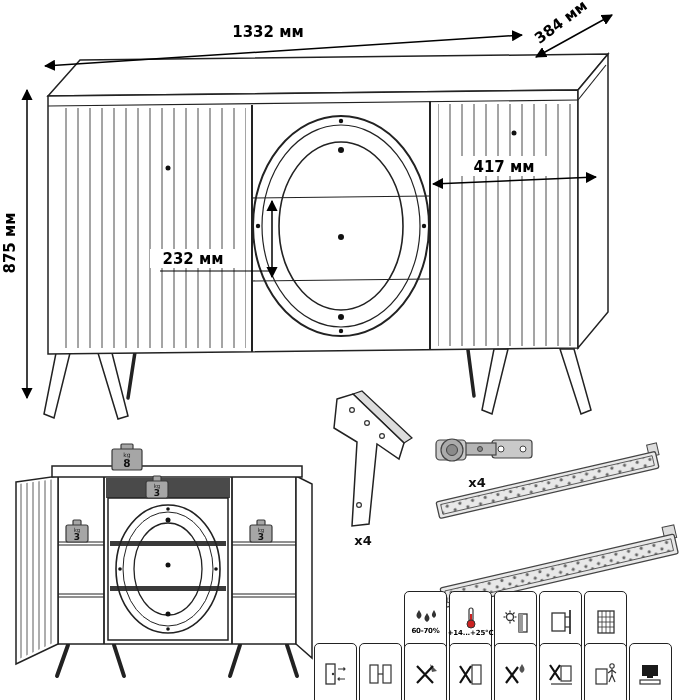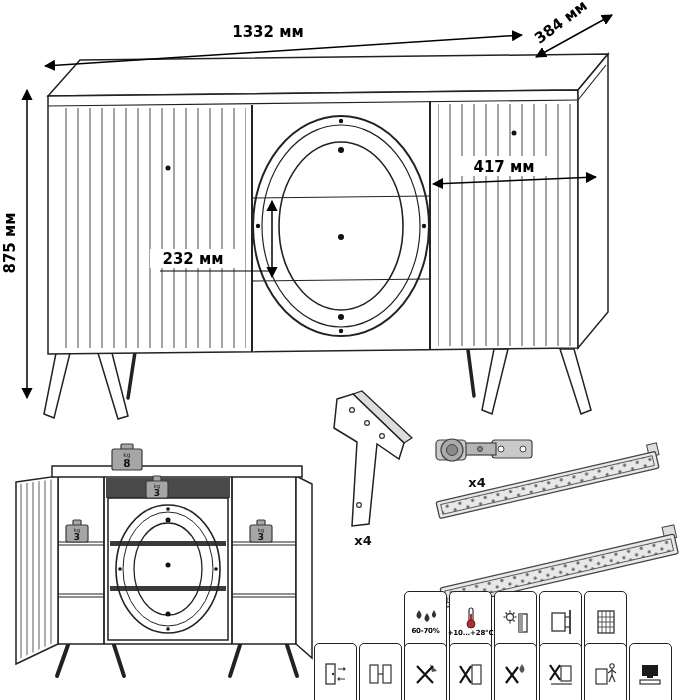--- a/index.html
+++ b/index.html
@@ -243,21 +243,21 @@
       <path d="M21 1 C23 4.5 24.5 6.5 21 9 C17.5 6.5 19 4.5 21 1Z" fill="#333"></path>
     </svg>
     <div class="icon-label">60-70%</div>
   </div>
   <div class="icon-cell">
     <svg width="26" height="22" viewBox="0 0 26 22">
       <rect x="11" y="1" width="4" height="13" rx="2" fill="#fff" stroke="#333" stroke-width="1.2"></rect>
       <rect x="12" y="7" width="2" height="8" fill="#c22"></rect>
       <circle cx="13" cy="17" r="4" fill="#c22" stroke="#333" stroke-width="1"></circle>
     </svg>
-    <div class="icon-label">+10...+28°C</div>
+    <div class="icon-label">+14...+25°C</div>
   </div>
   <div class="icon-cell">
     <svg width="26" height="24" viewBox="0 0 26 24">
       <circle cx="7" cy="7" r="3.5" fill="none" stroke="#333" stroke-width="1.3"></circle>
       <g stroke="#333" stroke-width="1.2">
         <line x1="7" y1="0.5" x2="7" y2="2.5"></line>
             <line x1="7" y1="11.5" x2="7" y2="13.5"></line>
         <line x1="0.5" y1="7" x2="2.5" y2="7"></line>
             <line x1="11.5" y1="7" x2="13.5" y2="7"></line>
         <line x1="2.5" y1="2.5" x2="4" y2="4"></line>

